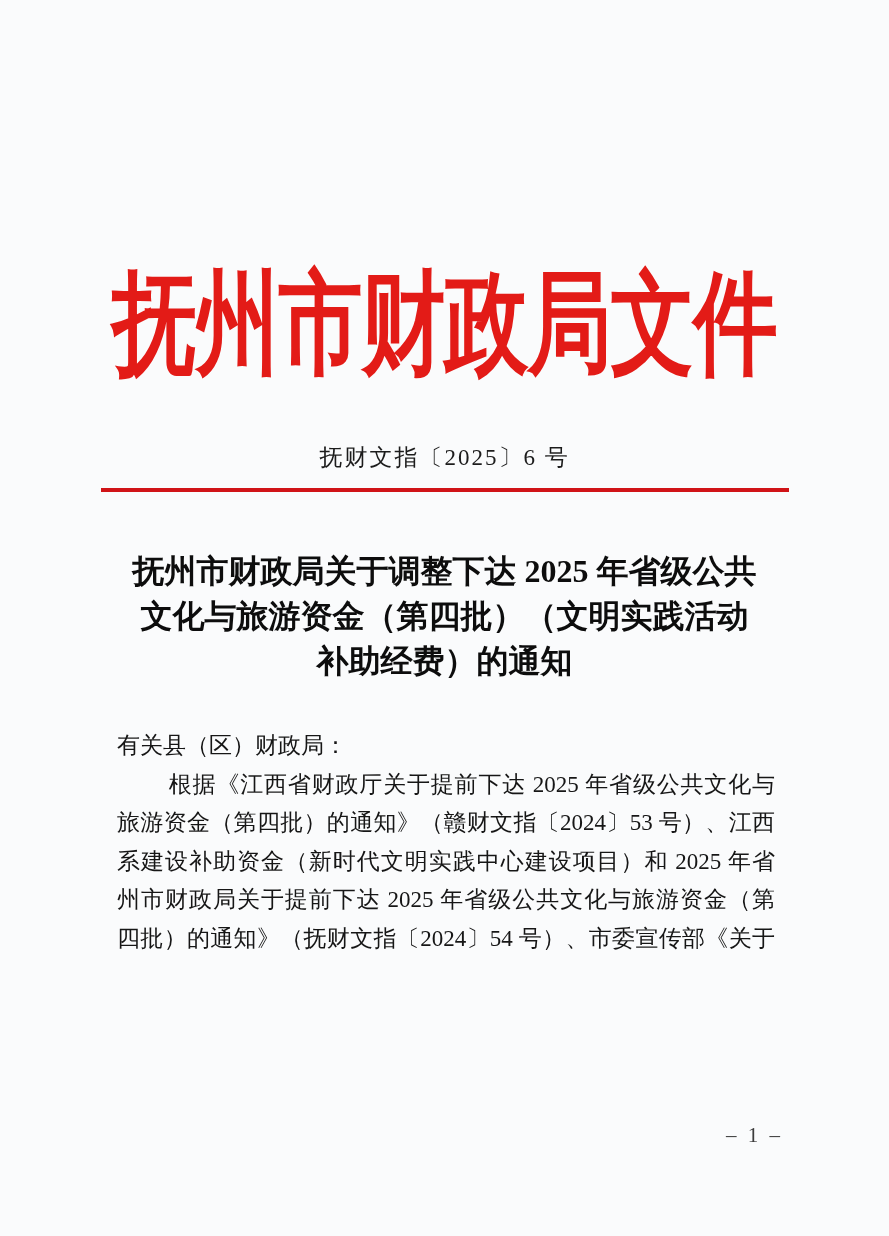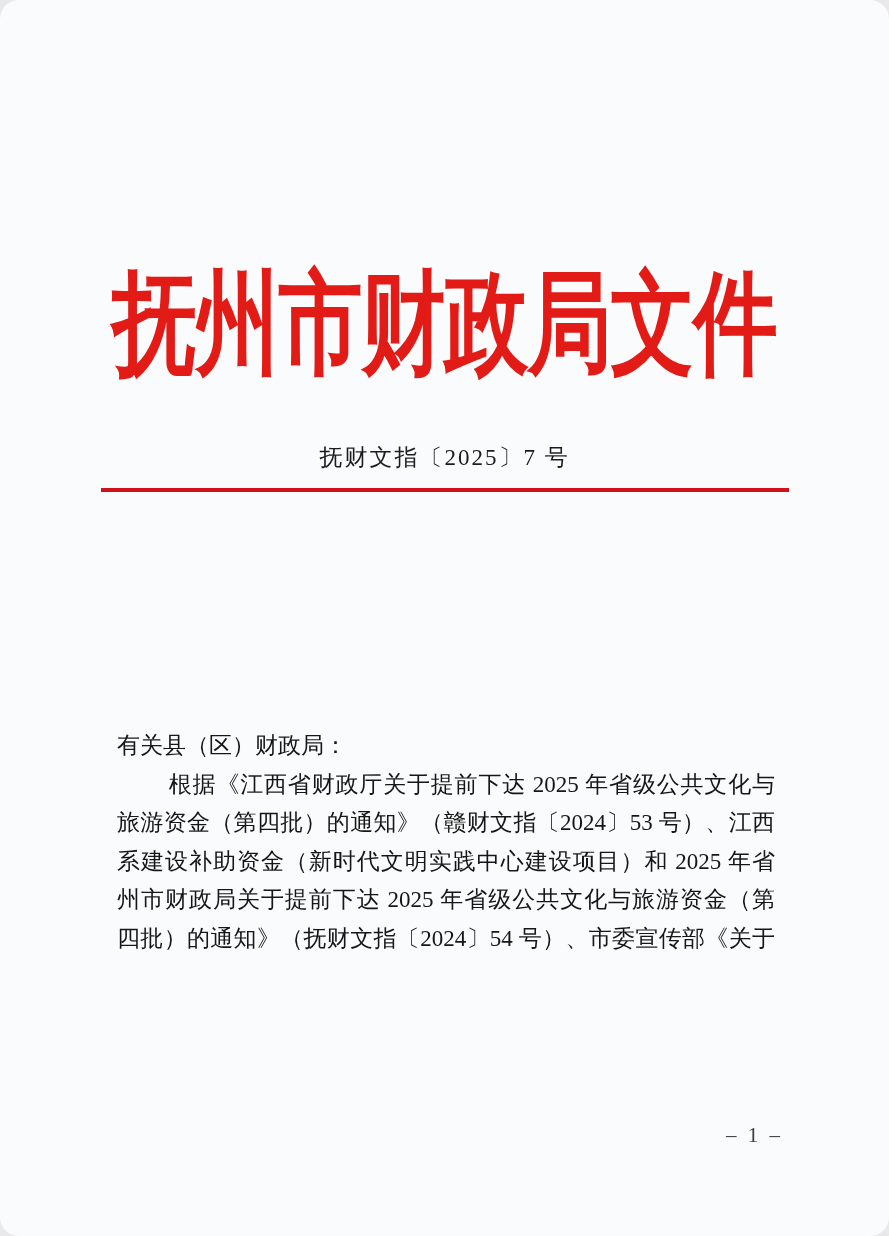--- a/index.html
+++ b/index.html
@@ -13,21 +13,20 @@
   body { font-family: "Liberation Serif", "DejaVu Serif", serif; }
 
   .page {
     position: relative;
     width: 889px;
     height: 1236px;
     margin: 0 auto;
     background: var(--background);
     overflow: hidden;
     color: var(--text);
-    border-radius: 19px;
   }
 
   
   .org-title {
     position: absolute;
     top: 268px;
     left: 0;
     width: 100%;
     text-align: center;
     line-height: 1;
@@ -112,24 +111,29 @@
 </style>
 </head>
 <body>
 
 <div class="page">
 
   <div class="org-title">
     <span class="stretch">抚州市财政局文件</span>
   </div>
 
-  <div class="doc-number">抚财文指〔2025〕7 号</div>
+  <div class="doc-number">抚财文指〔2025〕6 号</div>
 
   <div class="red-divider"></div>
 
+  <div class="doc-title">
+      <div class="title-line">抚州市财政局关于调整下达 2025 年省级公共</div>
+      <div class="title-line">文化与旅游资金（第四批）（文明实践活动</div>
+      <div class="title-line">补助经费）的通知</div>
+    </div>
 
   <div class="doc-body">
     <div class="body-line salutation">有关县（区）财政局：</div>
     <div>
         <div class="body-line indent">根据《江西省财政厅关于提前下达 2025 年省级公共文化与</div>
         <div class="body-line">旅游资金（第四批）的通知》（赣财文指〔2024〕53 号）、江西</div>
         <div class="body-line">系建设补助资金（新时代文明实践中心建设项目）和 2025 年省</div>
         <div class="body-line">州市财政局关于提前下达 2025 年省级公共文化与旅游资金（第</div>
         <div class="body-line">四批）的通知》（抚财文指〔2024〕54 号）、市委宣传部《关于</div>
       </div>

